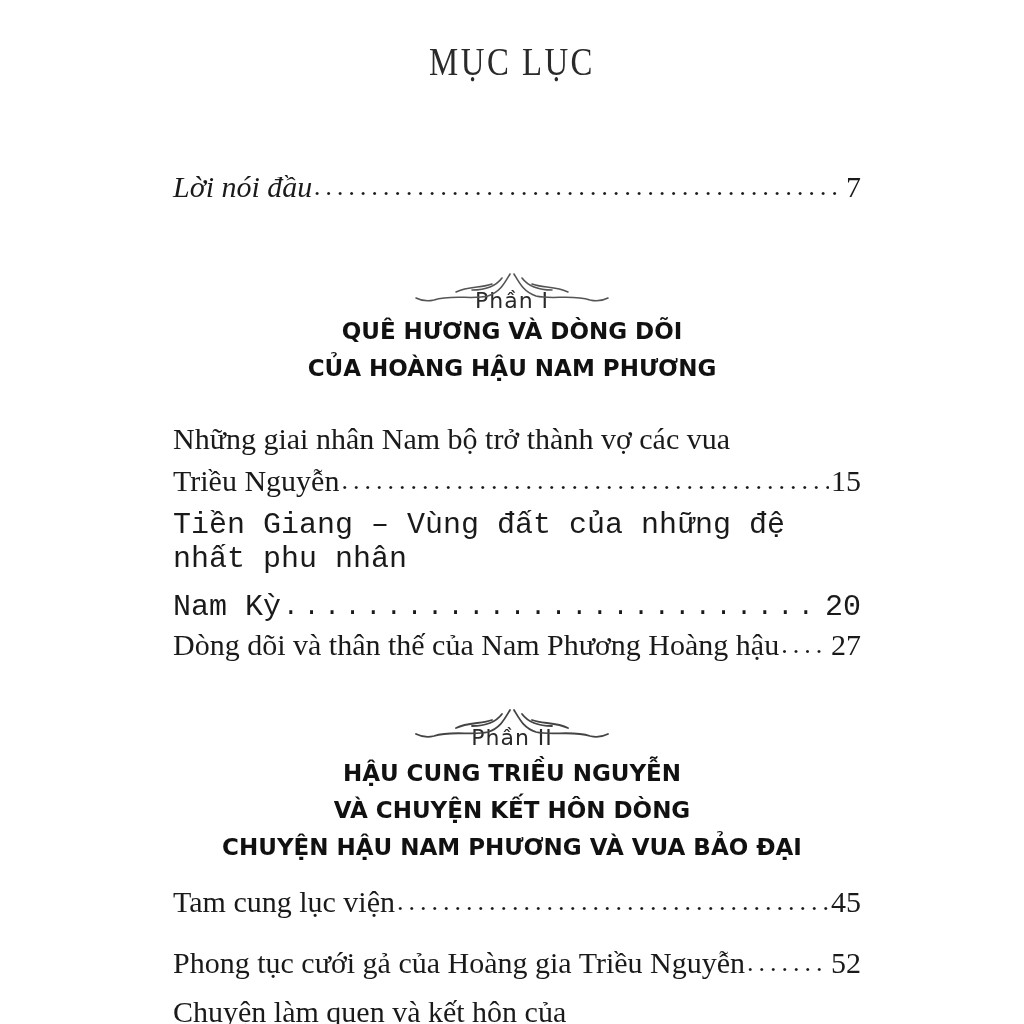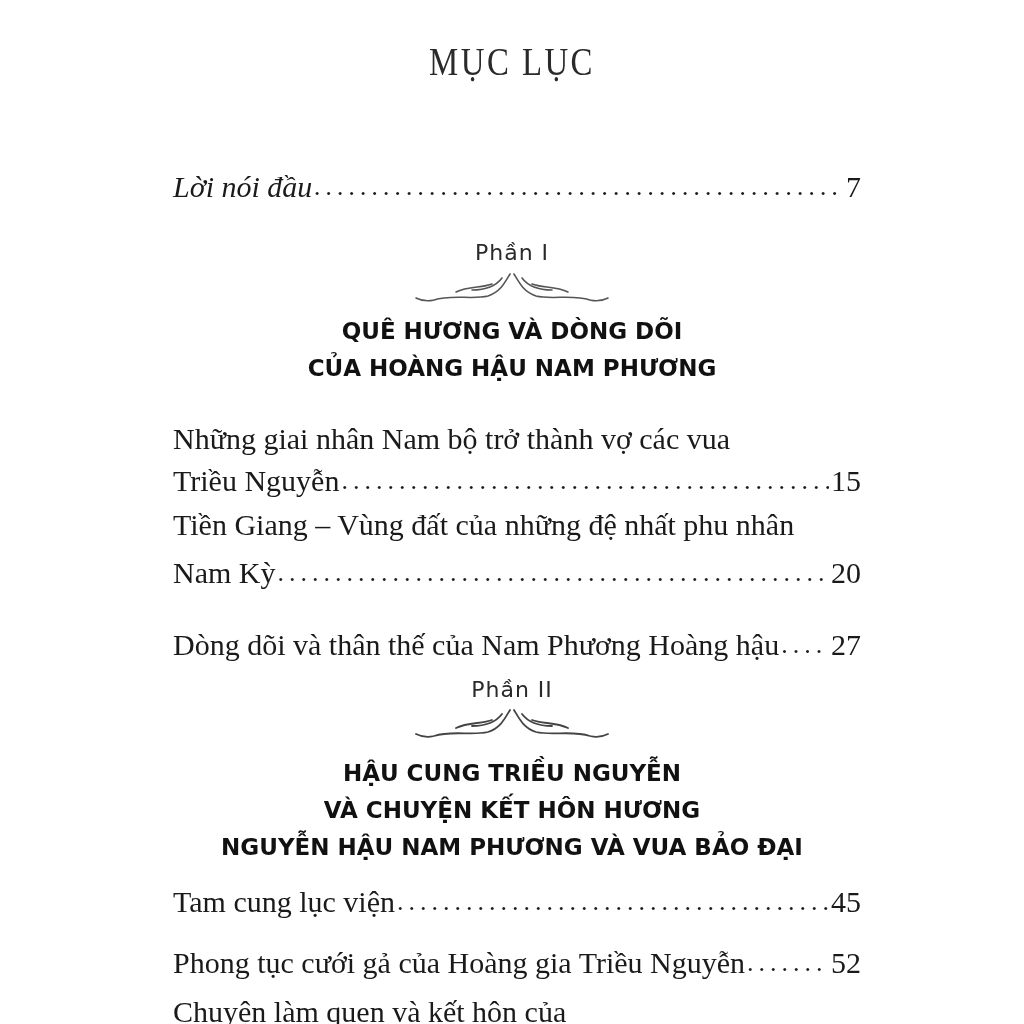--- a/index.html
+++ b/index.html
@@ -28,21 +28,21 @@
     .row { display: flex; align-items: flex-start; white-space: nowrap; }
     .row .text { flex: 0 0 auto; }
     .row .dots {
       flex: 1 1 auto; overflow: hidden; margin: 0 2px;
       letter-spacing: 5px; font-size: 26px;
     }
     .row .page-num { flex: 0 0 auto; }
     .part-label {
       position: absolute; left: 0; width: 1024px; text-align: center;
       font-family: "DejaVu Sans", sans-serif;
-      font-size: 22px; letter-spacing: 1px; color: #2a2a2a;
+      font-size: 22px; letter-spacing: 1px; color: #2a2a2a; margin-top: 48px;
     }
     .ornament {
       position: absolute; left: 412px; width: 200px; height: 40px;
     }
     .heading {
       position: absolute; left: 0; width: 1024px; text-align: center;
       font-family: "DejaVu Sans", sans-serif; font-weight: bold;
       font-size: 23px; line-height: 37px; color: #111;
     }
   </style>
@@ -79,21 +79,21 @@
 
   <div class="entry" style="top:422px;">
     <div style="margin-bottom:8px;">Những giai nhân Nam bộ trở thành vợ các vua</div>
     <div class="row">
       <span class="text">Triều Nguyễn</span>
       <span class="dots">........................................................................................................</span>
       <span class="page-num">15</span>
     </div>
   </div>
 
-  <div class="entry" style="top:508px;">
+  <div class="entry" style="top:508px;font-family:Liberation Mono, monospace;">
     <div style="margin-bottom:14px;">Tiền Giang – Vùng đất của những đệ nhất phu nhân</div>
     <div class="row">
       <span class="text">Nam Kỳ</span>
       <span class="dots">........................................................................................................</span>
       <span class="page-num">20</span>
     </div>
   </div>
 
   <div class="entry" style="top:628px;">
     <div class="row">
@@ -109,22 +109,22 @@
       <path d="M98 4 C92 14 88 22 76 26 C60 30 40 24 22 30 C14 32 8 30 4 28"></path>
       <path d="M90 8 C84 16 74 20 60 20"></path>
       <path d="M80 14 C70 18 56 16 44 22"></path>
       <path d="M102 4 C108 14 112 22 124 26 C140 30 160 24 178 30 C186 32 192 30 196 28"></path>
       <path d="M110 8 C116 16 126 20 140 20"></path>
       <path d="M120 14 C130 18 144 16 156 22"></path>
     </g>
   </svg>
   <div class="heading" style="top:755px;">
     <div>HẬU CUNG TRIỀU NGUYỄN</div>
-    <div>VÀ CHUYỆN KẾT HÔN HƯƠNG</div>
-    <div>NGUYỄN HẬU NAM PHƯƠNG VÀ VUA BẢO ĐẠI</div>
+    <div>VÀ CHUYỆN KẾT HÔN DÒNG</div>
+    <div>CHUYỆN HẬU NAM PHƯƠNG VÀ VUA BẢO ĐẠI</div>
   </div>
 
   <div class="entry" style="top:885px;">
     <div class="row">
       <span class="text">Tam cung lục viện</span>
       <span class="dots">........................................................................................................</span>
       <span class="page-num">45</span>
     </div>
   </div>
 

